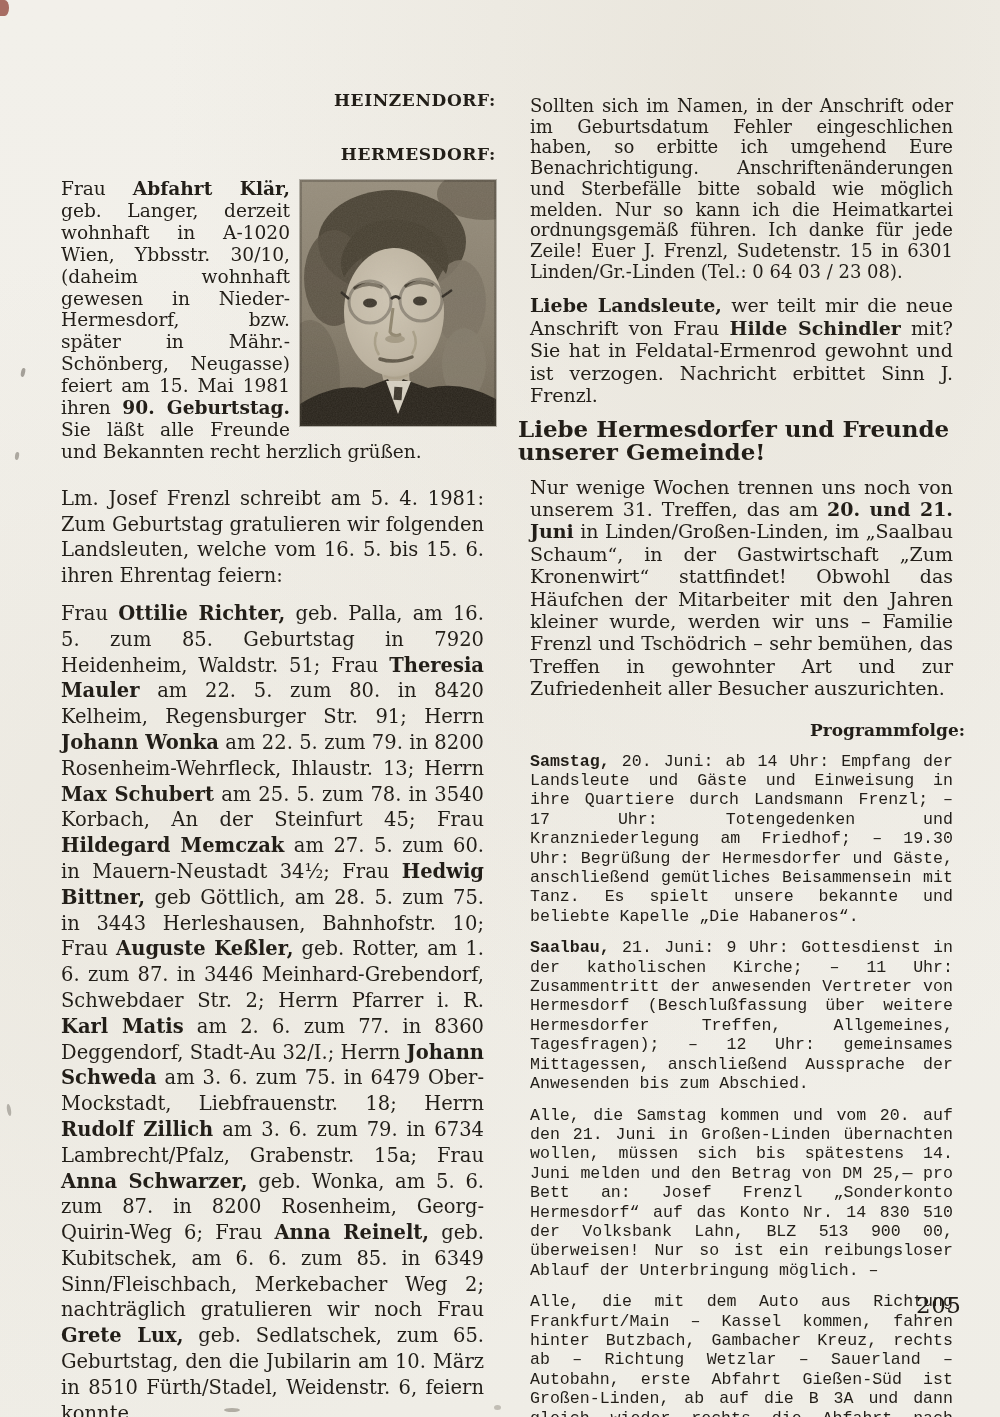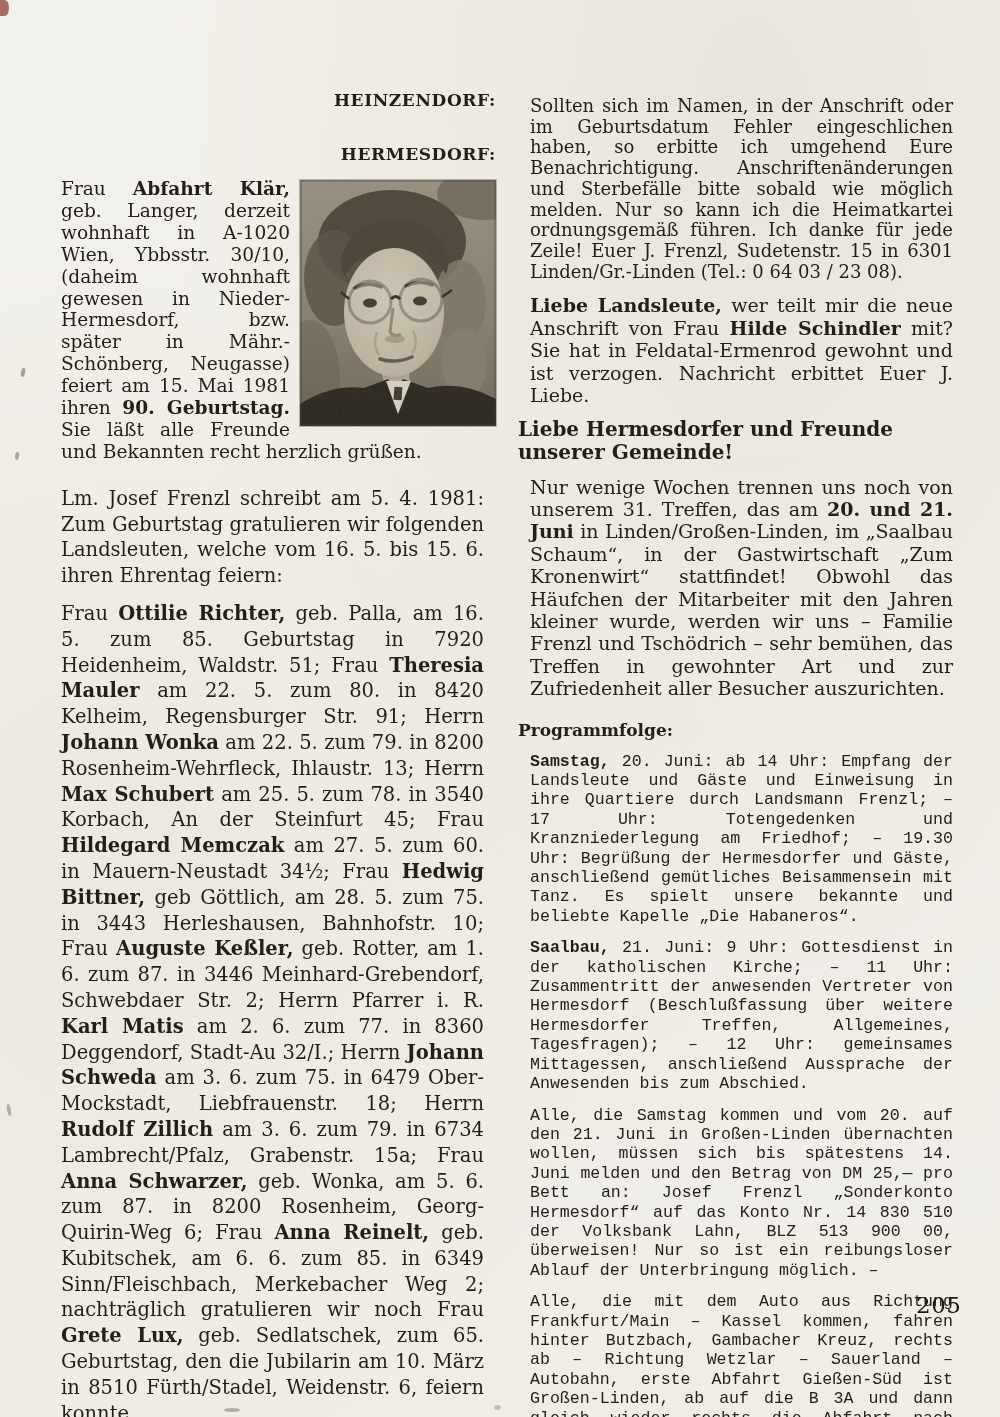--- a/index.html
+++ b/index.html
@@ -39,27 +39,27 @@
     margin: 2px 0 8px 10px;
     box-shadow: 0 0 0 1px rgba(70,63,52,0.35);
     background: #857c6b;
   }
   .intro { font-size: 18.6px; line-height: 21.9px; }
   .clear { clear: both; }
 
   .r-note1 { font-size: 18px; line-height: 20.7px; }
   .r-note2 { margin-top: 10px; font-size: 19px; line-height: 22.4px; }
   .community-heading {
-    margin: 7px 0 0 0; font-size: 20px; line-height: 22.6px;
+    margin: 7px 0 0 0; font-size: 23px; line-height: 22.6px;
     font-weight: 700; text-align: left;
   }
   .community-body { font-size: 19px; line-height: 22.4px; }
 
   .program { margin-top: 20px; }
-  .prog-head { font-weight: 700; font-size: 17px; line-height: 20px; margin: 0 0 2px 0; text-align: left; }
+  .prog-head { font-weight: 700; font-size: 17px; line-height: 20px; margin: 0 0 2px 0; text-align: right; }
   .prog { font-size: 16.6px; line-height: 19.4px; font-family: Liberation Mono, monospace; }
   .prog.gap-top { margin-top: 8px; }
 
   .page-number {
     position: absolute; left: 916px; top: 1292px;
     font-size: 23px; color: #1f1c17; letter-spacing: 0.5px;
   }
 
   
   .artifact { position: absolute; pointer-events: none; }
@@ -147,21 +147,21 @@
       <p class="intro"><span>Frau </span><span class="b">Abfahrt Klär,</span><span> geb. Langer, derzeit wohnhaft in A-1020 Wien, Ybbsstr. 30/10, (daheim wohnhaft gewesen in Nieder-Hermesdorf, bzw. später in Mähr.-Schönberg, Neugasse) feiert am 15. Mai 1981 ihren </span><span class="b">90. Geburtstag.</span><span> Sie läßt alle Freunde und Bekannten recht herzlich grüßen.</span></p>
       <div class="clear"></div>
       <p class="body-lg announcement"><span>Lm. Josef Frenzl schreibt am 5. 4. 1981: Zum Geburtstag gratulieren wir folgenden Landsleuten, welche vom 16. 5. bis 15. 6. ihren Ehrentag feiern:</span></p>
       <p class="body-lg birthday-list"><span>Frau </span><span class="b">Ottilie Richter,</span><span> geb. Palla, am 16. 5. zum 85. Geburtstag in 7920 Heidenheim, Waldstr. 51; Frau </span><span class="b">Theresia Mauler</span><span> am 22. 5. zum 80. in 8420 Kelheim, Regensburger Str. 91; Herrn </span><span class="b">Johann Wonka</span><span> am 22. 5. zum 79. in 8200 Rosenheim-Wehrfleck, Ihlaustr. 13; Herrn </span><span class="b">Max Schubert</span><span> am 25. 5. zum 78. in 3540 Korbach, An der Steinfurt 45; Frau </span><span class="b">Hildegard Memczak</span><span> am 27. 5. zum 60. in Mauern-Neustadt 34½; Frau </span><span class="b">Hedwig Bittner,</span><span> geb Göttlich, am 28. 5. zum 75. in 3443 Herleshausen, Bahnhofstr. 10; Frau </span><span class="b">Auguste Keßler,</span><span> geb. Rotter, am 1. 6. zum 87. in 3446 Meinhard-Grebendorf, Schwebdaer Str. 2; Herrn Pfarrer i. R. </span><span class="b">Karl Matis</span><span> am 2. 6. zum 77. in 8360 Deggendorf, Stadt-Au 32/I.; Herrn </span><span class="b">Johann Schweda</span><span> am 3. 6. zum 75. in 6479 Ober-Mockstadt, Liebfrauenstr. 18; Herrn </span><span class="b">Rudolf Zillich</span><span> am 3. 6. zum 79. in 6734 Lambrecht/Pfalz, Grabenstr. 15a; Frau </span><span class="b">Anna Schwarzer,</span><span> geb. Wonka, am 5. 6. zum 87. in 8200 Rosenheim, Georg-Quirin-Weg 6; Frau </span><span class="b">Anna Reinelt,</span><span> geb. Kubitschek, am 6. 6. zum 85. in 6349 Sinn/Fleischbach, Merkebacher Weg 2; nachträglich gratulieren wir noch Frau </span><span class="b">Grete Lux,</span><span> geb. Sedlatschek, zum 65. Geburtstag, den die Jubilarin am 10. März in 8510 Fürth/Stadel, Weidenstr. 6, feiern konnte.</span></p>
 
     </div>
   </div>
 
   <div class="col col-right">
     <p class="r-note1"><span>Sollten sich im Namen, in der Anschrift oder im Geburtsdatum Fehler eingeschlichen haben, so erbitte ich umgehend Eure Benachrichtigung. Anschriftenänderungen und Sterbefälle bitte sobald wie möglich melden. Nur so kann ich die Heimatkartei ordnungsgemäß führen. Ich danke für jede Zeile! Euer J. Frenzl, Sudetenstr. 15 in 6301 Linden/Gr.-Linden (Tel.: 0 64 03 / 23 08).</span></p>
-    <p class="r-note2"><span class="b">Liebe Landsleute,</span><span> wer teilt mir die neue Anschrift von Frau </span><span class="b">Hilde Schindler</span><span> mit? Sie hat in Feldatal-Ermenrod gewohnt und ist verzogen. Nachricht erbittet Euer J. Liebe.</span></p>
+    <p class="r-note2"><span class="b">Liebe Landsleute,</span><span> wer teilt mir die neue Anschrift von Frau </span><span class="b">Hilde Schindler</span><span> mit? Sie hat in Feldatal-Ermenrod gewohnt und ist verzogen. Nachricht erbittet Sinn J. Frenzl.</span></p>
     <h3 class="community-heading">Liebe Hermesdorfer und Freunde unserer Gemeinde!</h3>
     <p class="community-body"><span>Nur wenige Wochen trennen uns noch von unserem 31. Treffen, das am </span><span class="b">20. und 21. Juni</span><span> in Linden/Großen-Linden, im „Saalbau Schaum“, in der Gastwirtschaft „Zum Kronenwirt“ stattfindet! Obwohl das Häufchen der Mitarbeiter mit den Jahren kleiner wurde, werden wir uns – Familie Frenzl und Tschödrich – sehr bemühen, das Treffen in gewohnter Art und zur Zufriedenheit aller Besucher auszurichten.</span></p>
 
     <div class="program">
       <p class="prog-head">Programmfolge:</p>
       <p class="prog"><span class="b">Samstag,</span><span> 20. Juni: ab 14 Uhr: Empfang der Landsleute und Gäste und Einweisung in ihre Quartiere durch Landsmann Frenzl; – 17 Uhr: Totengedenken und Kranzniederlegung am Friedhof; – 19.30 Uhr: Begrüßung der Hermesdorfer und Gäste, anschließend gemütliches Beisammensein mit Tanz. Es spielt unsere bekannte und beliebte Kapelle „Die Habaneros“.</span></p>
       <p class="prog gap-top"><span class="b">Saalbau,</span><span> 21. Juni: 9 Uhr: Gottesdienst in der katholischen Kirche; – 11 Uhr: Zusammentritt der anwesenden Vertreter von Hermesdorf (Beschlußfassung über weitere Hermesdorfer Treffen, Allgemeines, Tagesfragen); – 12 Uhr: gemeinsames Mittagessen, anschließend Aussprache der Anwesenden bis zum Abschied.</span></p>
       <p class="prog"><span>Alle, die Samstag kommen und vom 20. auf den 21. Juni in Großen-Linden übernachten wollen, müssen sich bis spätestens 14. Juni melden und den Betrag von DM 25,— pro Bett an: Josef Frenzl „Sonderkonto Hermesdorf“ auf das Konto Nr. 14 830 510 der Volksbank Lahn, BLZ 513 900 00, überweisen! Nur so ist ein reibungsloser Ablauf der Unterbringung möglich. –</span></p>
       <p class="prog"><span>Alle, die mit dem Auto aus Richtung Frankfurt/Main – Kassel kommen, fahren hinter Butzbach, Gambacher Kreuz, rechts ab – Richtung Wetzlar – Sauerland – Autobahn, erste Abfahrt Gießen-Süd ist Großen-Linden, ab auf die B 3A und dann gleich wieder rechts die Abfahrt nach Großen-Linden benützen. Diejenigen, die aus Richtung Kassel und Fulda kommen: für sie gilt Autobahnabfahrt Gießener Ring oder Reiskirchen – Richtung Gießen, dann die B 3 nach Großen-Linden benützen. Von allen Seiten sieht man Großen-Linden, wo es in der Patenstadt ein frühes Wiedersehen geben möge!</span></p>
     </div>

